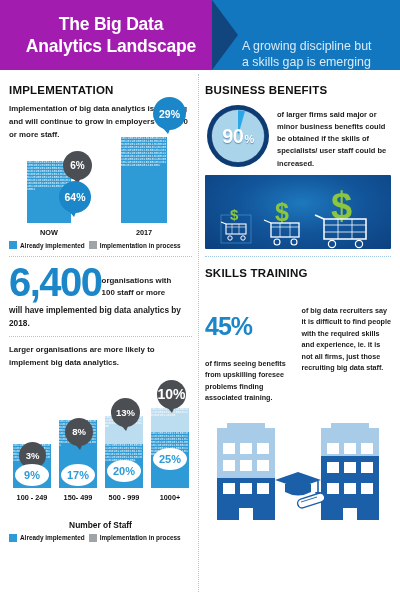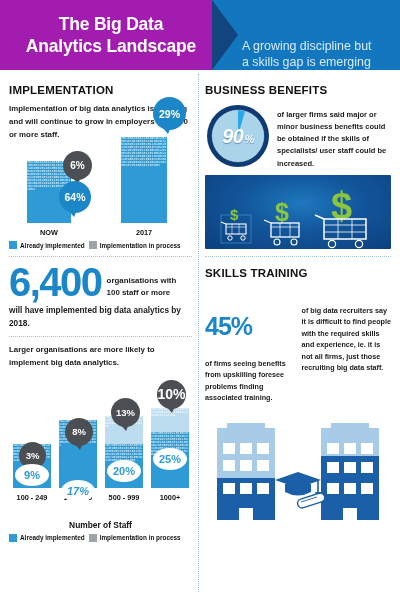--- a/index.html
+++ b/index.html
@@ -81,32 +81,32 @@
   .axis-label { font-size: 7.3px; font-weight: bold; color: #111; text-align: center; position: absolute; }
 
   .legend { display: flex; align-items: center; gap: 4px; margin-top: 4px; }
   .legend-item { display: flex; align-items: center; gap: 3px; }
   .legend-sw { width: 8px; height: 8px; display: block; }
   .legend-sw.blue { background: #2e9bd6; }
   .legend-sw.grey { background: #9fa4a8; }
   .legend-tx { font-size: 6.4px; font-weight: bold; color: #111; }
 
   
-  .bignum-row { display: flex; align-items: flex-start; gap: 5px; margin-top: 4px; }
+  .bignum-row { display: flex; align-items: flex-start; margin-top: 4px; }
   .bignum { font-size: 40px; font-weight: bold; color: #1b86c8; line-height: .92; letter-spacing: -1.5px; }
   .bignum-side { font-size: 7.9px; font-weight: bold; color: #1b1b1b; line-height: 1.45; padding-top: 11px; }
   .bignum-tail { font-size: 8.3px; font-weight: bold; color: #1b1b1b; line-height: 1.5; margin-top: 3px; }
 
   
   .chart2 { position: relative; height: 128px; margin-top: 6px; }
   .chart2-title { font-size: 8.4px; font-weight: bold; text-align: center; color: #111; margin-top: 16px; }
 
   
   .donut-wrap { display: flex; gap: 6px; margin-top: 4px; align-items: flex-start; }
-  .donut { position: relative; width: 66px; height: 66px; flex: none; font-style: italic; }
+  .donut { position: relative; width: 66px; height: 66px; flex: none; }
   .donut svg { display: block; }
   .donut-label {
     position: absolute; inset: 0; display: flex; align-items: center; justify-content: center;
     color: #fff; font-weight: bold; font-size: 20px; letter-spacing: -0.5px;
     text-shadow: 0 1px 1px rgba(0,60,110,.45);
   }
   .donut-label .pct { font-size: 11px; margin-left: 1px; margin-top: 5px; }
   .donut-text { font-size: 7.5px; font-weight: bold; color: #1b1b1b; line-height: 1.62; padding-top: 6px; }
 
   .cartpanel {
@@ -200,21 +200,21 @@
       <div class="bar bar-blue" style="position:absolute; left:4px; bottom:16px; width:38px; height:44px;">
         101100101011010010110100101101001011010010110100101101001011010010110100101101001011010010110100101101001
       </div>
       <div class="bubble bubble-grey" style="left:10px; top:66px; width:27px; height:27px; font-size:9.5px;">3%</div>
       <div class="badge-white" style="left:6px; bottom:18px; width:34px; height:22px; font-size:11px;">9%</div>
 
       <div class="bar bar-blue" style="position:absolute; left:50px; bottom:16px; width:38px; height:68px;">
         1011001010110100101101001011010010110100101101001011010010110100101101001011010010110100101101001011010010110100101101001011010010110100101101001
       </div>
       <div class="bubble bubble-grey" style="left:56px; top:42px; width:28px; height:28px; font-size:9.5px;">8%</div>
-      <div class="badge-white" style="left:52px; bottom:2px; width:34px; height:22px; font-size:11px;font-style:italic;">17%</div>
+      <div class="badge-white" style="left:52px; bottom:18px; width:34px; height:22px; font-size:11px;">17%</div>
 
       <div class="bar bar-light" style="position:absolute; left:96px; bottom:60px; width:38px; height:28px;">
         10110010101101001011010010110100101101001011010010110100
       </div>
       <div class="bar bar-blue" style="position:absolute; left:96px; bottom:16px; width:38px; height:44px;">
         101100101011010010110100101101001011010010110100101101001011010010110100101101001011010010110100101101001
       </div>
       <div class="bubble bubble-grey" style="left:102px; top:22px; width:29px; height:29px; font-size:9.5px;">13%</div>
       <div class="badge-white" style="left:98px; bottom:22px; width:34px; height:22px; font-size:11px;">20%</div>
 

